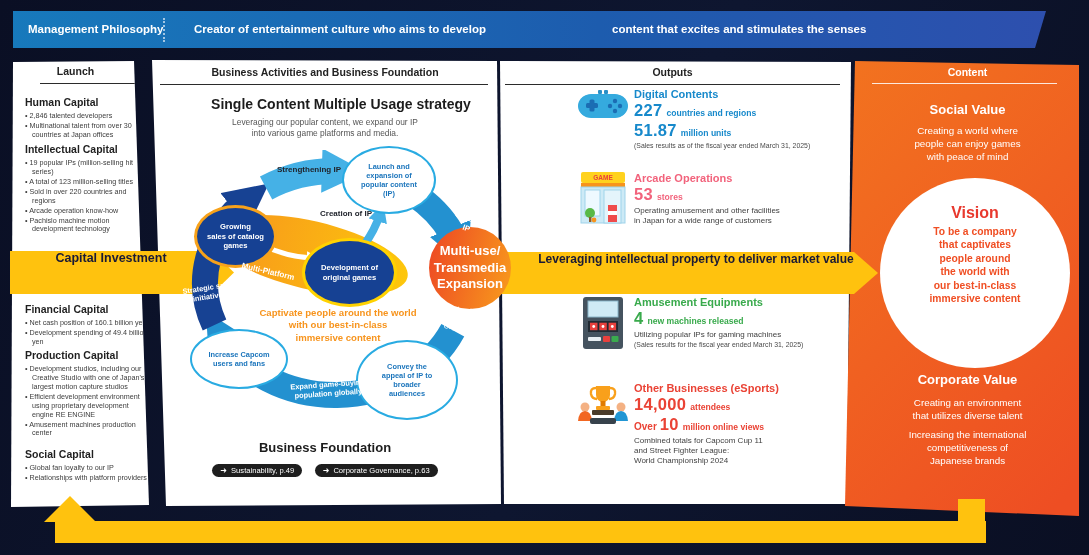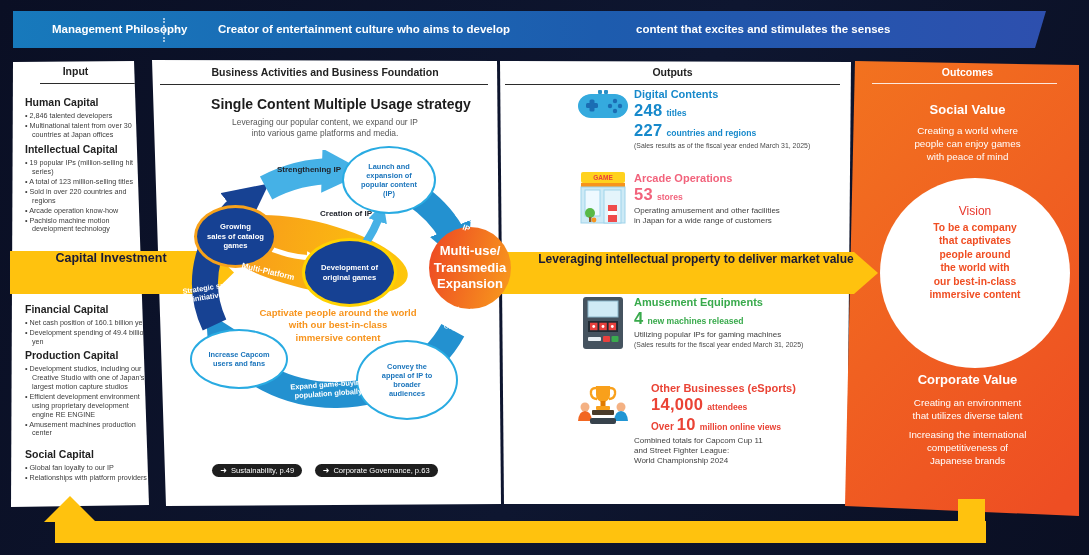--- a/index.html
+++ b/index.html
@@ -5,21 +5,21 @@
   html,body{margin:0;padding:0;background:#070b1c;}
   #canvas{position:relative;width:1089px;height:555px;overflow:hidden;
           font-family:"Liberation Sans",sans-serif;
           background:linear-gradient(115deg,#0a0f24 0%,#0e1630 55%,#0a0f23 100%);}
   .abs{position:absolute;}
   .pre{white-space:pre-line;}
   
   #header-bar{left:0;top:0;width:1089px;height:60px;z-index:2;
     background:linear-gradient(90deg,#177abc 0%,#1d5cae 55%,#2f4eae 100%);
     clip-path:polygon(13px 11px,1046px 11px,1035px 48px,13px 48px);}
-  #header-bar .htxt{position:absolute;top:0;height:59px;line-height:59px;color:#fff;font-weight:bold;font-size:11.5px;margin-left:24px;}
+  #header-bar .htxt{position:absolute;top:0;height:59px;line-height:59px;color:#fff;font-weight:bold;font-size:11.5px;}
   #hdr-divider{position:absolute;left:163px;top:18px;height:24px;border-left:2px dotted rgba(255,255,255,.6);}
   
   .panel{left:0;top:0;width:1089px;height:555px;z-index:2;}
   #input-panel{background:#fff;clip-path:polygon(13px 62px,134px 61px,149px 505px,11px 507px);}
   #center-panel{background:#fff;clip-path:polygon(152px 60px,497px 61px,501px 504px,166px 506px);}
   #outputs-panel{background:#fff;clip-path:polygon(500px 61px,851px 62px,847px 504px,504px 504px);}
   #outcomes-panel{background:linear-gradient(135deg,#f9a01b 10%,#f37c1e 45%,#ee4e23 95%);
     clip-path:polygon(855px 61px,1079px 65px,1079px 516px,845px 506px);}
   .panel-title{font-size:10.5px;font-weight:bold;color:#222;text-align:center;}
   .rule{border-top:1.6px solid #2b2b2b;height:0;}
@@ -51,45 +51,45 @@
   
   .o-item{display:flex;z-index:3;}
   .o-icon{width:62px;flex:0 0 62px;display:flex;justify-content:center;}
   .o-name{font-size:11px;font-weight:bold;margin-bottom:2px;}
   .o-row{line-height:1.05;margin-bottom:2px;}
   .o-val{font-size:16.5px;font-weight:bold;letter-spacing:.3px;margin-right:4px;}
   .o-prefix{font-size:10px;font-weight:bold;margin-right:3px;}
   .o-unit{font-size:8.6px;font-weight:bold;}
   .o-note{font-size:8px;color:#3f3f3f;line-height:1.3;margin-top:1px;}
   .o-note.small{font-size:6.9px;color:#4a4a4a;}
-  .col-digital{color:#1789cb;} .col-arcade{color:#f2637c;} .col-amuse{color:#39aa4c;} .col-esports{color:#ea4335;margin-left:17px;}
+  .col-digital{color:#1789cb;} .col-arcade{color:#f2637c;} .col-amuse{color:#39aa4c;} .col-esports{color:#ea4335;}
   
   .oc{color:#fff;text-align:center;}
   .oc-h{font-size:13px;font-weight:bold;}
   .oc-t{font-size:9.8px;line-height:1.35;}
   #vision-circle{background:#fff;border-radius:50%;text-align:center;z-index:3;}
-  #vision-title{color:#e8382d;font-weight:normal;font-size:12px;margin-top:26px;}
+  #vision-title{color:#e8382d;font-weight:bold;font-size:16px;margin-top:26px;}
   #vision-text{color:#f04e23;font-weight:bold;font-size:10.3px;line-height:1.3;margin-top:3px;}
   
   .ybot{background:#ffc20e;z-index:3;}
 </style>
 </head>
 <body>
 
 <div id="canvas">
 
   <div class="abs" id="header-bar">
     <span class="htxt" style="left:28px">Management Philosophy</span>
     <span id="hdr-divider"></span>
     <span class="htxt" style="left:185px;width:310px;text-align:center">Creator of entertainment culture who aims to develop software</span>
     <span class="htxt" style="left:612px">content that excites and stimulates the senses</span>
   </div>
 
   <div class="abs panel" id="input-panel">
-    <div class="abs panel-title" style="left:13px;top:65px;width:125px">Input</div>
+    <div class="abs panel-title" style="left:13px;top:65px;width:125px">Launch</div>
     <div class="abs rule" style="left:40px;top:83px;width:96px"></div>
 
     <div class="abs cap-h" style="left:25px;top:96px">Human Capital</div>
     <ul class="abs cap-ul" style="left:25px;top:112px">
       <li>2,846 talented developers</li>
       <li>Multinational talent from over 30 countries at Japan offices</li>
     </ul>
 
     <div class="abs cap-h" style="left:25px;top:143px">Intellectual Capital</div>
     <ul class="abs cap-ul" style="left:25px;top:159px">
@@ -120,20 +120,21 @@
     </ul>
   </div>
 
   <div class="abs panel" id="center-panel">
     <div class="abs panel-title" style="left:160px;top:66px;width:330px">Business Activities and Business Foundation</div>
     <div class="abs rule" style="left:160px;top:84px;width:328px"></div>
     <div class="abs" style="left:176px;top:96px;width:330px;text-align:center;font-size:14px;font-weight:bold;color:#1c1c1c">Single Content Multiple Usage strategy</div>
     <div class="abs pre" style="left:160px;top:117px;width:330px;text-align:center;font-size:8.4px;color:#555;line-height:1.35">Leveraging our popular content, we expand our IP
 into various game platforms and media.</div>
 
+    <div class="abs" style="left:160px;top:440px;width:330px;text-align:center;font-size:13px;font-weight:bold;color:#1c1c1c">Business Foundation</div>
     <div class="abs" style="left:160px;top:459px;width:330px;text-align:center">
       <span class="pill">
           <span class="parrow">➜</span>
           <span>Sustainability, p.49</span>
         </span>
       <span class="pill">
           <span class="parrow">➜</span>
           <span>Corporate Governance, p.63</span>
         </span>
     </div>
@@ -155,22 +156,22 @@
         <circle cx="37" cy="13" r="2.2" fill="#1b6db3"></circle>
           <circle cx="37" cy="23" r="2.2" fill="#1b6db3"></circle>
         <circle cx="32" cy="18" r="2.2" fill="#1b6db3"></circle>
           <circle cx="42" cy="18" r="2.2" fill="#1b6db3"></circle>
         <rect x="20" y="2" width="4" height="4" rx="1" fill="#2a8fc6"></rect>
           <rect x="26" y="2" width="4" height="4" rx="1" fill="#2a8fc6"></rect>
       </svg>
     </div>
     <div class="o-body">
       <div class="o-name col-digital">Digital Contents</div>
-      <div class="o-row col-digital"><span class="o-val">248</span><span class="o-unit">titles</span></div>
       <div class="o-row col-digital"><span class="o-val">227</span><span class="o-unit">countries and regions</span></div>
+      <div class="o-row col-digital"><span class="o-val">51.87</span><span class="o-unit">million units</span></div>
       <div class="o-note small pre">(Sales results as of the fiscal year ended March 31, 2025)</div>
     </div>
   </div>
 
   <div class="abs o-item" style="left:572px;top:172px;width:265px">
     <div class="o-icon">
       <svg width="46" height="52" viewBox="0 0 46 52">
         <rect x="1" y="0" width="44" height="11" rx="2" fill="#ffd21e"></rect>
         <text x="23" y="8" font-size="6.5" font-weight="bold" fill="#e8403d" text-anchor="middle" font-family="Liberation Sans,sans-serif">GAME</text>
         <rect x="1" y="11" width="44" height="4" fill="#f7941d"></rect>
@@ -237,21 +238,21 @@
       <div class="o-name col-esports">Other Businesses (eSports)</div>
       <div class="o-row col-esports"><span class="o-val">14,000</span><span class="o-unit">attendees</span></div>
       <div class="o-row col-esports"><span class="o-prefix">Over</span><span class="o-val">10</span><span class="o-unit">million online views</span></div>
       <div class="o-note pre">Combined totals for Capcom Cup 11
 and Street Fighter League:
 World Championship 2024</div>
     </div>
   </div>
 
   <div class="abs panel" id="outcomes-panel">
-    <div class="abs panel-title" style="left:860px;top:66px;width:215px;color:#fff">Outcomes</div>
+    <div class="abs panel-title" style="left:860px;top:66px;width:215px;color:#fff">Content</div>
     <div class="abs rule white" style="left:872px;top:83px;width:185px"></div>
 
     <div class="abs oc oc-h" style="left:860px;top:102px;width:215px">Social Value</div>
     <div class="abs oc oc-t pre" style="left:860px;top:124px;width:215px">Creating a world where
 people can enjoy games
 with peace of mind</div>
 
     <div class="abs" id="vision-circle" style="left:880px;top:178px;width:190px;height:190px">
       <div id="vision-title">Vision</div>
       <div id="vision-text" class="pre">To be a company

